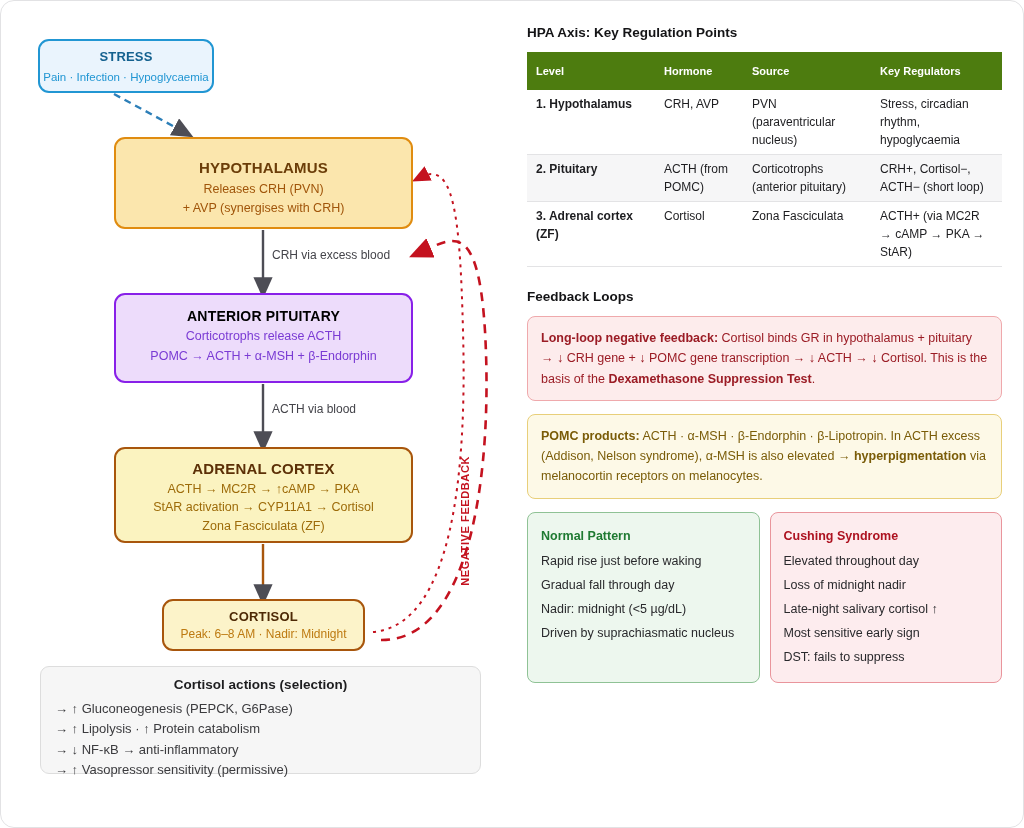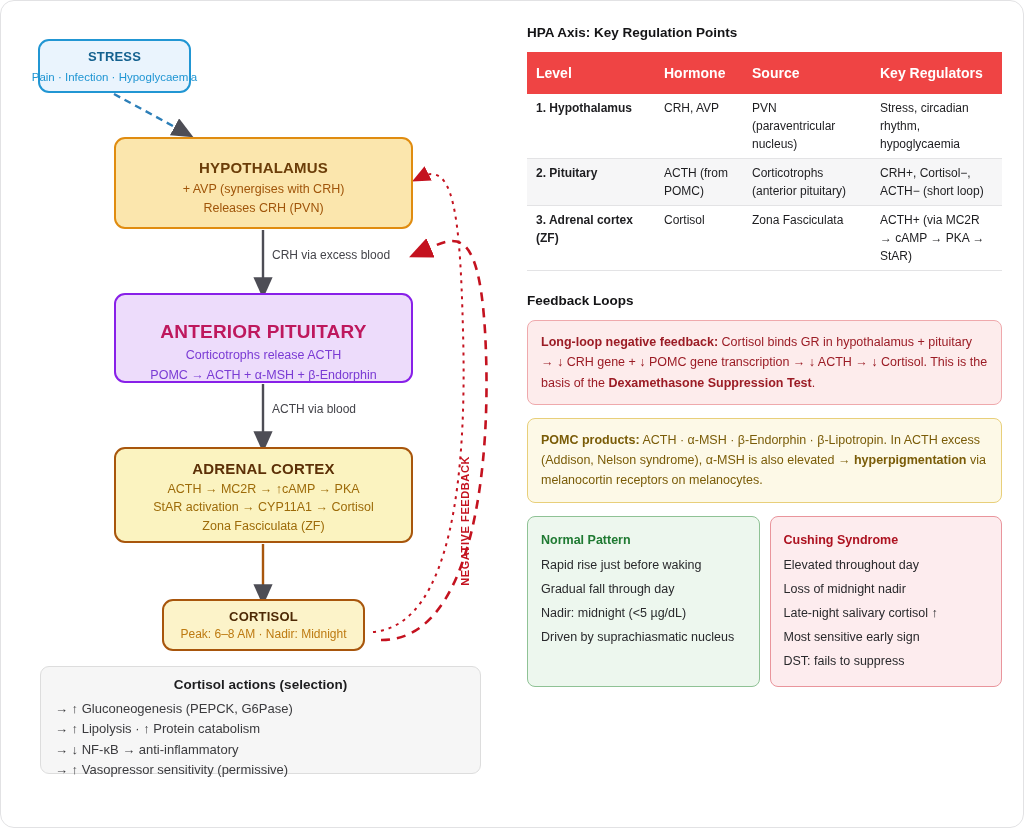--- a/index.html
+++ b/index.html
@@ -38,21 +38,21 @@
     line-height: 1.32;
   }
   .node .ttl {
     font-weight: bold;
     letter-spacing: .2px;
   }
   .node .ln { white-space: nowrap; }
 
   
   #n-stress {
-    left: 37px; top: 38px; width: 153px; height: 54px;
+    left: 37px; top: 38px; width: 176px; height: 54px;
     background: #eaf4fd;
     border: 2px solid #2196d3;
     padding-top: 7px;
   }
   #n-stress .ttl { color: #14618f; font-size: 13px; }
   #n-stress .sub {
     color: #2196d3; font-size: 11.5px; margin-top: 3px;
     white-space: nowrap;
     position: relative; left: 50%; transform: translateX(-50%);
     display: inline-block;
@@ -68,21 +68,21 @@
   #n-hypo .ttl { color: #6b3d08; font-size: 15px; }
   #n-hypo .ln { color: #a0550a; font-size: 12.5px; margin-top: 3px; }
 
   
   #n-pit {
     left: 113px; top: 292px; width: 299px; height: 90px;
     background: #eddcfb;
     border: 2.5px solid #8820e8;
     padding-top: 12px;
   }
-  #n-pit .ttl { color: #be185d; font-size: 19px; margin-top: 12px; }
+  #n-pit .ttl { color: #000000; font-size: 14px; }
   #n-pit .ln { color: #7a3bd4; font-size: 12.5px; margin-top: 3px; }
 
   
   #n-adr {
     left: 113px; top: 446px; width: 299px; height: 96px;
     background: #fbf3c0;
     border: 2.5px solid #a8560c;
     padding-top: 10px;
   }
   #n-adr .ttl { color: #5c3007; font-size: 15px; }
@@ -150,23 +150,23 @@
   }
 
   
   table.hpa {
     width: 475px;
     border-collapse: collapse;
     table-layout: fixed;
     margin-bottom: 22px;
   }
   table.hpa th {
-    background: #ef4444;
+    background: #4d7c0f;
     color: #ffffff;
-    font-size: 14px;
+    font-size: 11px;
     font-weight: bold;
     text-align: left;
     padding: 13px 9px;
   }
   table.hpa td {
     font-size: 12px;
     color: #1d1d20;
     padding: 5px 9px;
     vertical-align: top;
     line-height: 1.5;
@@ -248,22 +248,22 @@
       <path d="M380,639 C470,640 492,470 484,330 C477,215 450,238 420,251" stroke="#c4121f" stroke-width="2.6" stroke-dasharray="9,7" fill="none" marker-end="url(#ahRed)"></path>
     </svg>
 
     <div class="node" id="n-stress">
       <div class="ttl">STRESS</div>
       <div class="sub">Pain · Infection · Hypoglycaemia</div>
     </div>
 
     <div class="node" id="n-hypo">
       <div class="ttl">HYPOTHALAMUS</div>
+      <div class="ln">Releases CRH (PVN)</div>
       <div class="ln">+ AVP (synergises with CRH)</div>
-      <div class="ln">Releases CRH (PVN)</div>
     </div>
 
     <div class="node" id="n-pit">
       <div class="ttl">ANTERIOR PITUITARY</div>
       <div class="ln">Corticotrophs release ACTH</div>
       <div class="ln">POMC → ACTH + α-MSH + β-Endorphin</div>
     </div>
 
     <div class="node" id="n-adr">
       <div class="ttl">ADRENAL CORTEX</div>

